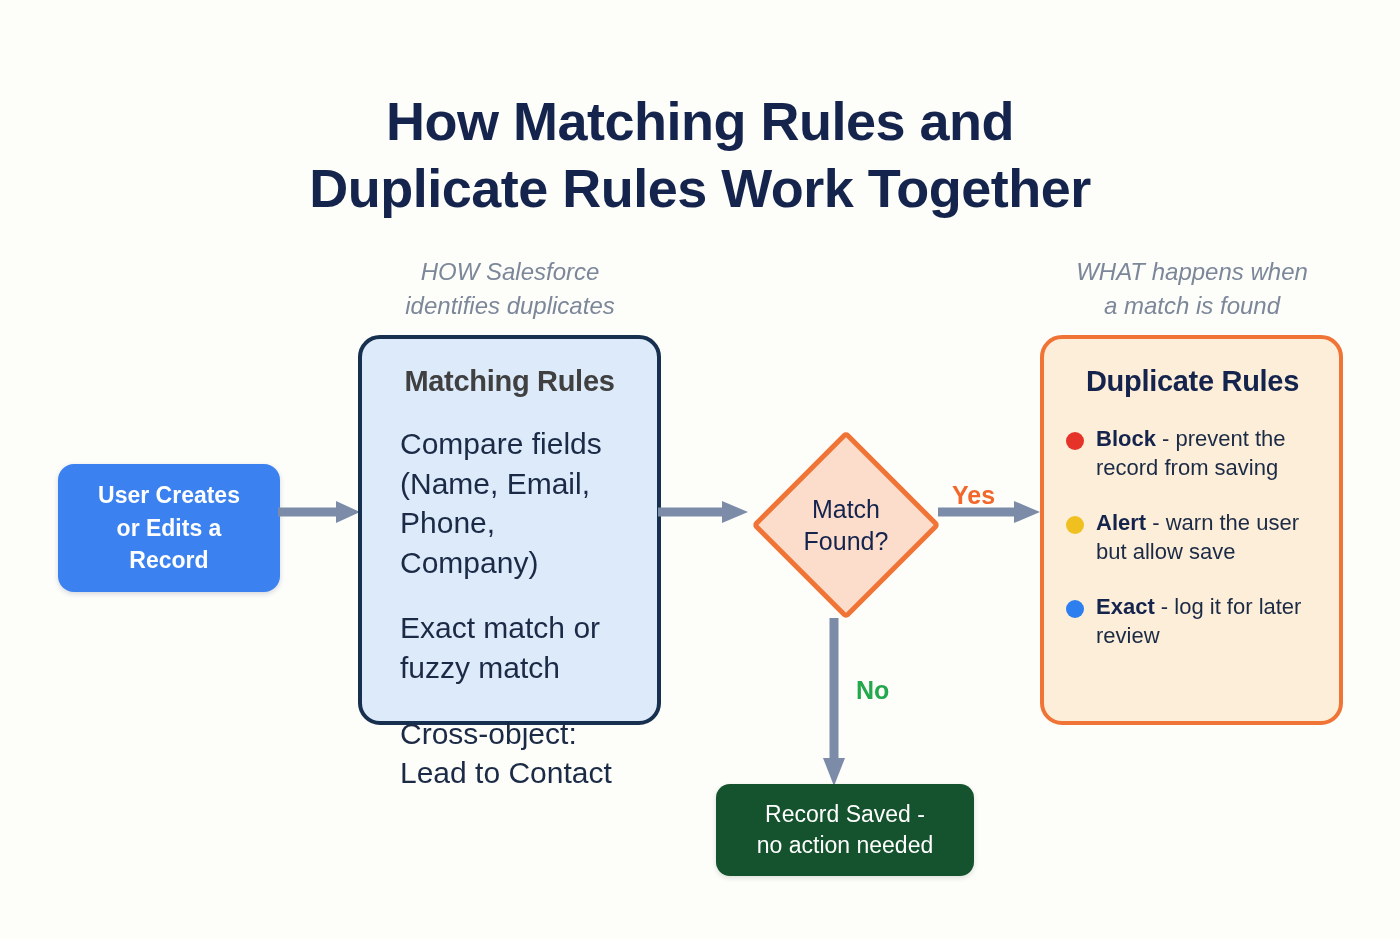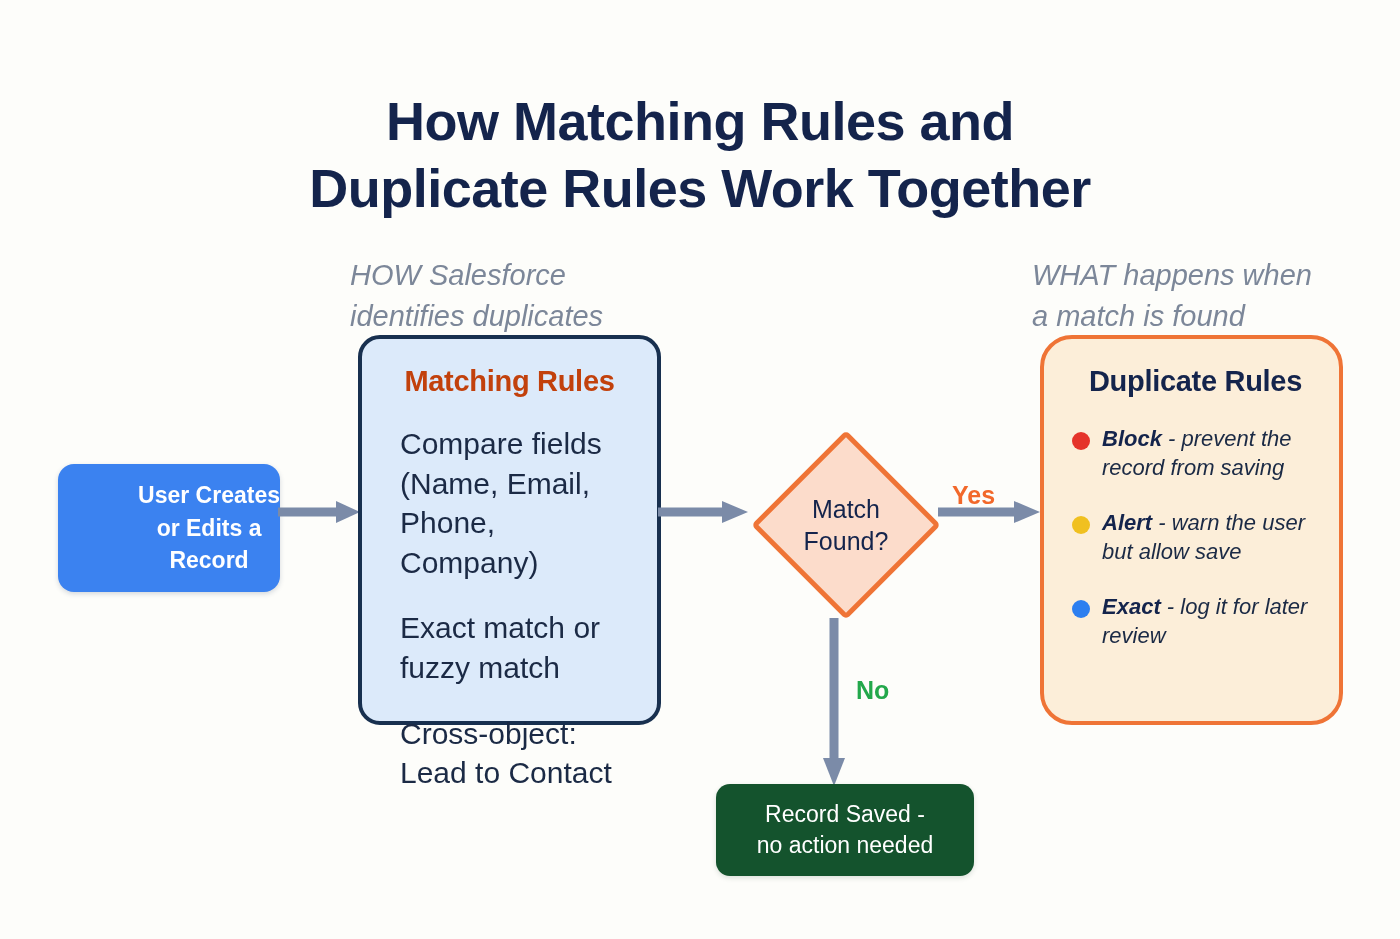--- a/index.html
+++ b/index.html
@@ -31,41 +31,42 @@
     font-weight: bold;
     font-size: 54px;
     line-height: 1.23;
     letter-spacing: -0.5px;
   }
   .title .line { display: block; }
 
   
   .caption {
     position: absolute;
+    text-align: center;
     color: #7c8799;
     font-style: italic;
-    font-size: 29px;
+    font-size: 24px;
     line-height: 1.4;
   }
   .caption .line { display: block; }
   #caption-left  { left: 350px;  top: 255px; width: 320px; }
   #caption-right { left: 1032px; top: 255px; width: 320px; }
 
   
   #start-box {
     position: absolute;
     left: 58px;
     top: 464px;
     width: 222px;
     height: 128px;
     background: #3b82f0;
     border-radius: 16px;
     display: flex;
     align-items: center;
-    justify-content: flex-end;
+    justify-content: center;
     box-shadow: 0 2px 5px rgba(30,50,90,0.18);
   }
   #start-box .txt {
     color: #ffffff;
     font-weight: bold;
     font-size: 23px;
     line-height: 1.42;
     text-align: center;
   }
   #start-box .line { display: block; }
@@ -77,21 +78,21 @@
     top: 335px;
     width: 303px;
     height: 390px;
     background: #dceafa;
     border: 4px solid #18304f;
     border-radius: 22px;
     box-sizing: border-box;
     padding: 26px 22px 0 38px;
   }
   #matching-card .card-title {
-    color: #c2410c;
+    color: #404040;
     font-weight: bold;
     font-size: 29px;
     text-align: center;
     margin: 0 0 8px -16px;
     letter-spacing: -0.3px;
   }
   #matching-card .bullet {
     color: #1b2a45;
     font-size: 30px;
     line-height: 1.32;
@@ -135,37 +136,36 @@
 
   
   #duplicate-card {
     position: absolute;
     left: 1040px;
     top: 335px;
     width: 303px;
     height: 390px;
     background: #fceed9;
     border: 4px solid #ef7436;
-    border-radius: 32px;
+    border-radius: 22px;
     box-sizing: border-box;
-    padding: 26px 20px 0 28px;
+    padding: 26px 20px 0 22px;
   }
   #duplicate-card .card-title {
     color: #14244c;
     font-weight: bold;
     font-size: 29px;
     text-align: center;
     margin: 0 0 14px 0;
     letter-spacing: -0.3px;
   }
   #duplicate-card .action-row {
     display: flex;
     align-items: flex-start;
     margin-top: 26px;
-    font-style: italic;
   }
   #duplicate-card .action-row:first-of-type { margin-top: 8px; }
   #duplicate-card .dot {
     flex: 0 0 auto;
     width: 18px;
     height: 18px;
     border-radius: 50%;
     margin: 8px 12px 0 0;
   }
   #duplicate-card .action-text {

